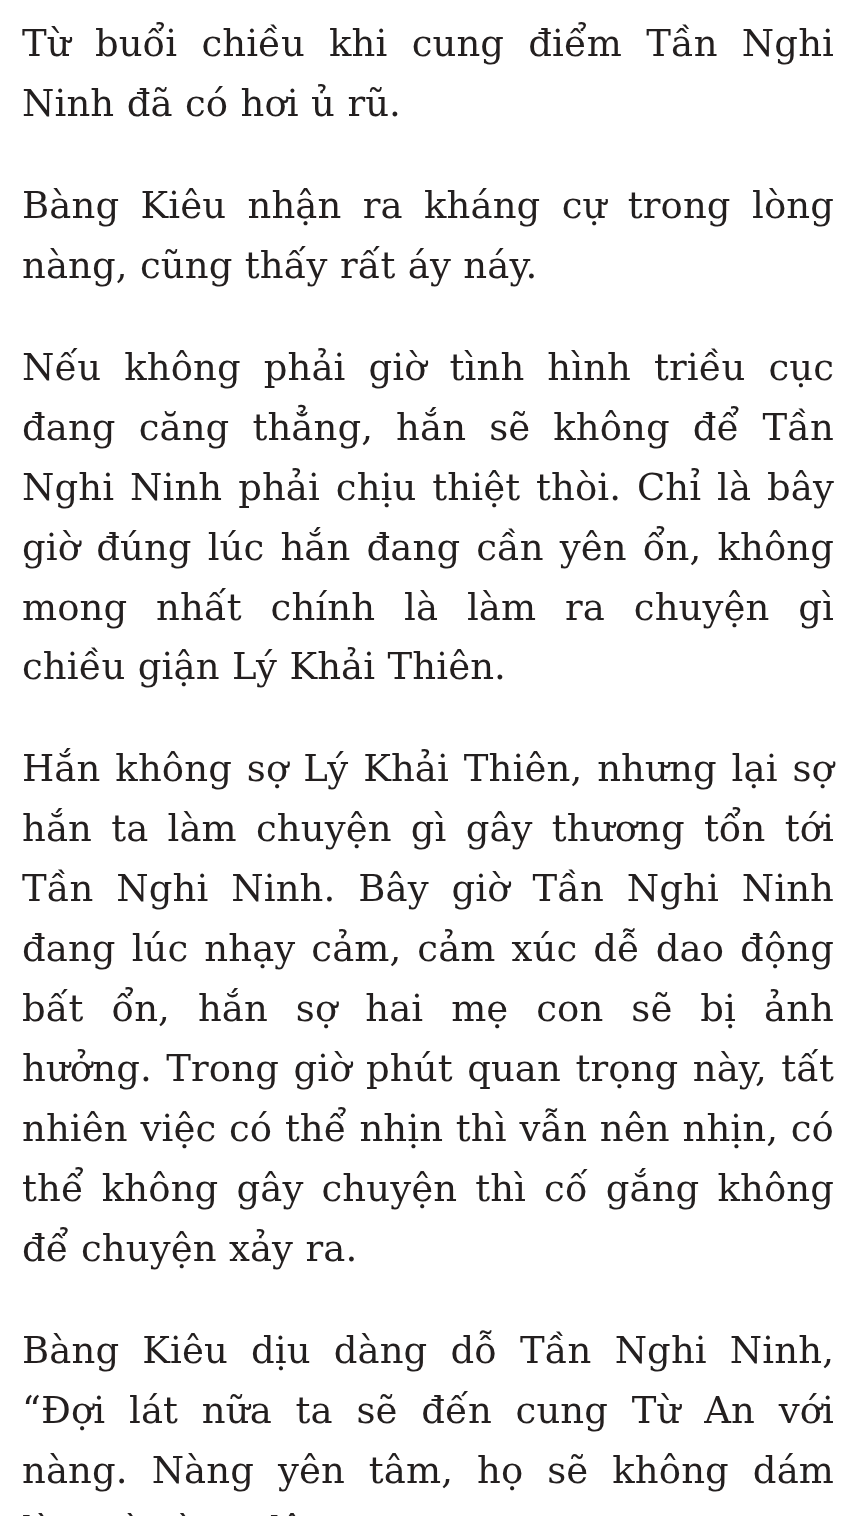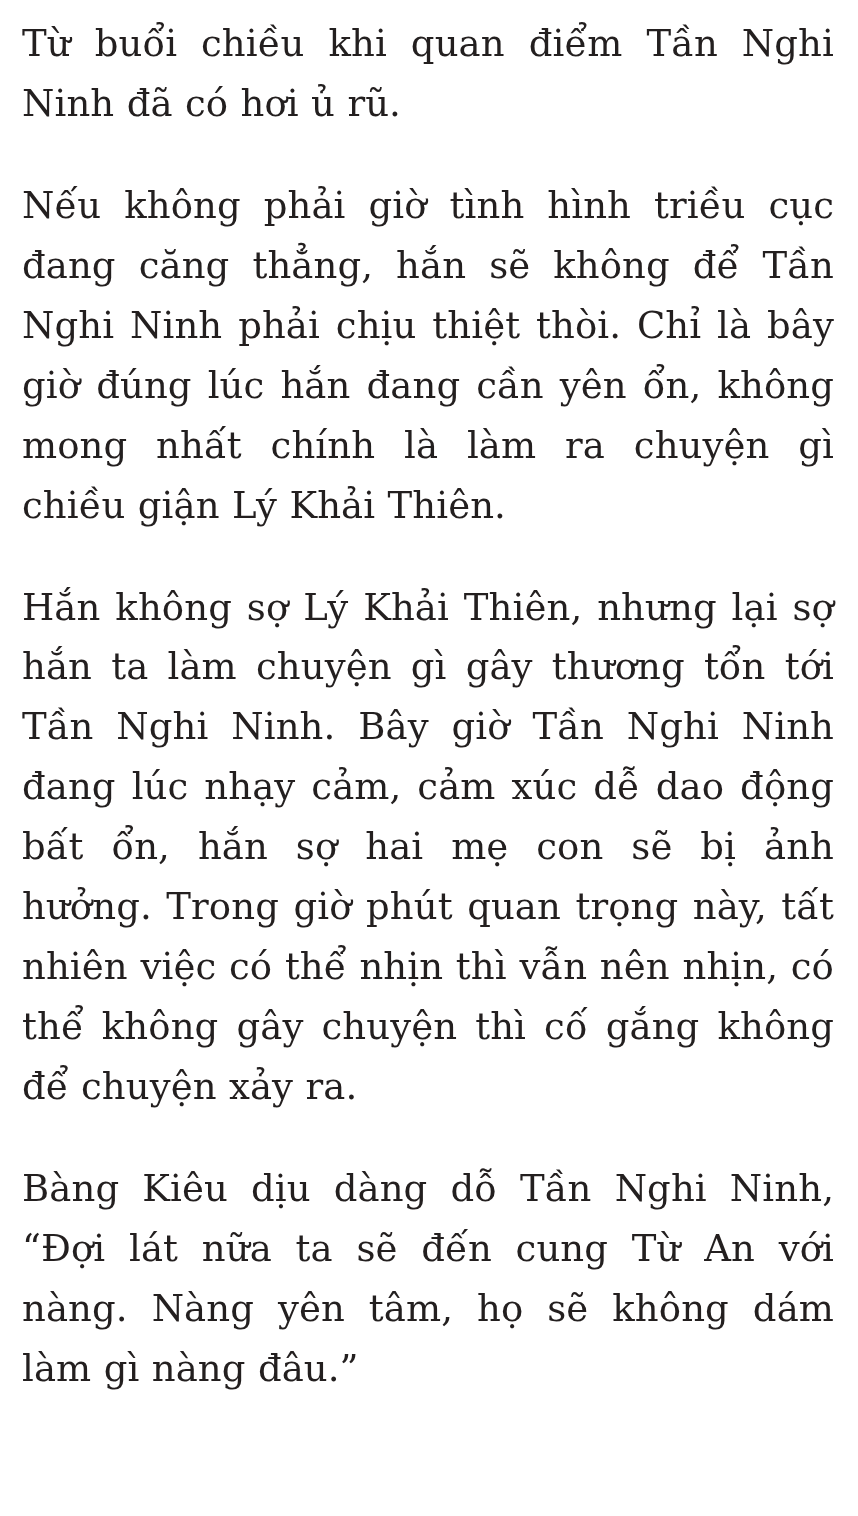--- a/index.html
+++ b/index.html
@@ -30,17 +30,18 @@
     word-spacing: 0.5px;
   }
   .reader p:last-child {
     margin-bottom: 0;
   }
 </style>
 </head>
 <body>
 
 <div class="reader">
-  <p>Từ buổi chiều khi quan điểm Tần Nghi Ninh đã có hơi ủ rũ.</p>
+  <p>Từ buổi chiều khi cung điểm Tần Nghi Ninh đã có hơi ủ rũ.</p>
+  <p>Bàng Kiêu nhận ra kháng cự trong lòng nàng, cũng thấy rất áy náy.</p>
   <p>Nếu không phải giờ tình hình triều cục đang căng thẳng, hắn sẽ không để Tần Nghi Ninh phải chịu thiệt thòi. Chỉ là bây giờ đúng lúc hắn đang cần yên ổn, không mong nhất chính là làm ra chuyện gì chiều giận Lý Khải Thiên.</p>
   <p>Hắn không sợ Lý Khải Thiên, nhưng lại sợ hắn ta làm chuyện gì gây thương tổn tới Tần Nghi Ninh. Bây giờ Tần Nghi Ninh đang lúc nhạy cảm, cảm xúc dễ dao động bất ổn, hắn sợ hai mẹ con sẽ bị ảnh hưởng. Trong giờ phút quan trọng này, tất nhiên việc có thể nhịn thì vẫn nên nhịn, có thể không gây chuyện thì cố gắng không để chuyện xảy ra.</p>
   <p>Bàng Kiêu dịu dàng dỗ Tần Nghi Ninh, “Đợi lát nữa ta sẽ đến cung Từ An với nàng. Nàng yên tâm, họ sẽ không dám làm gì nàng đâu.”</p>
 </div>
 
 </body></html>

